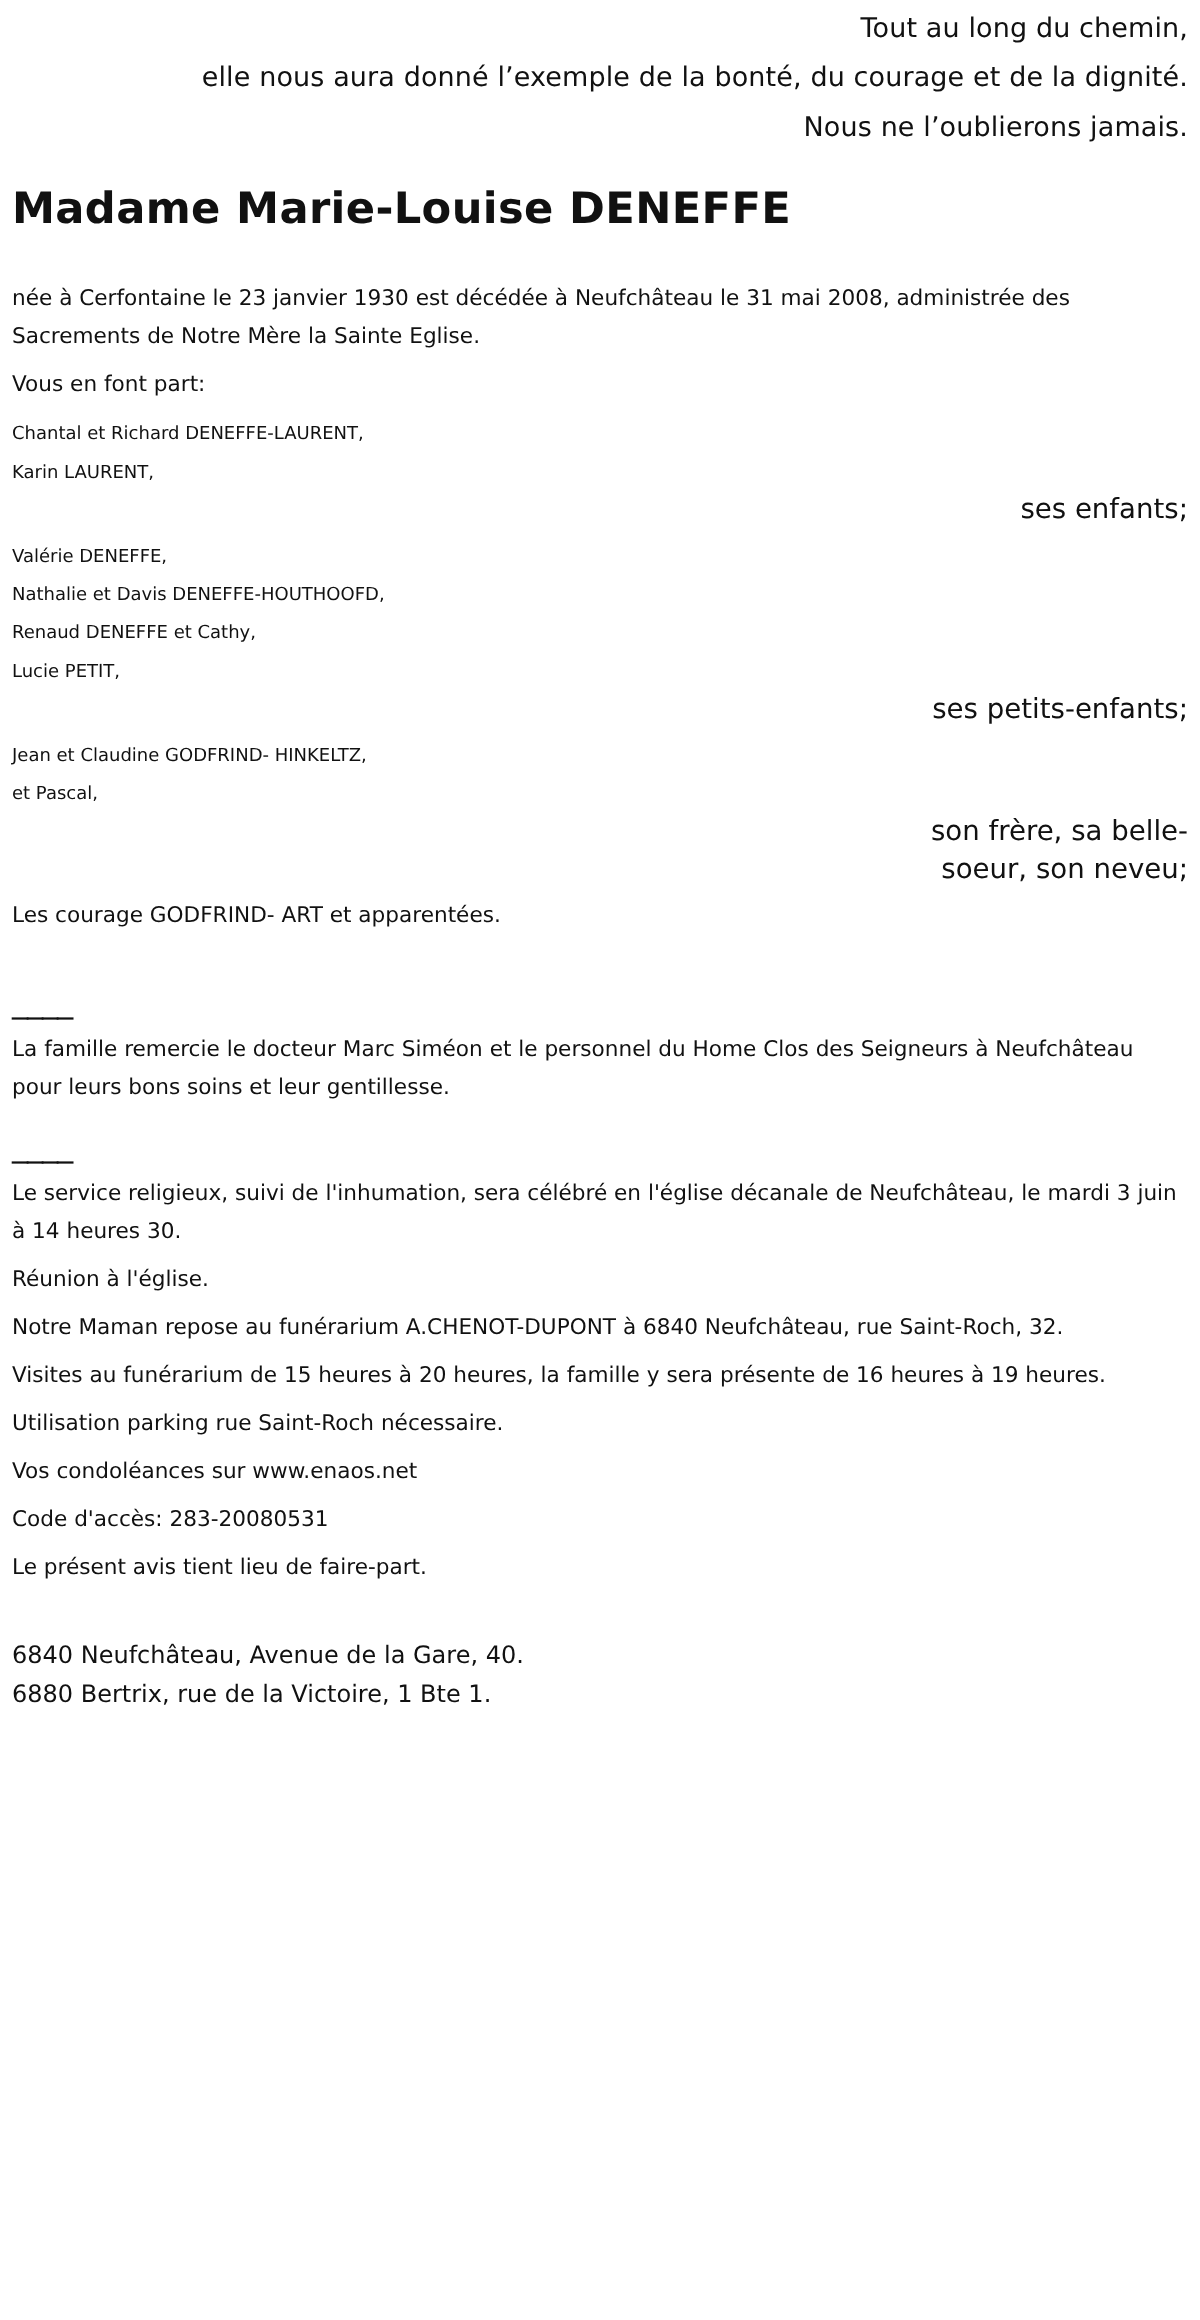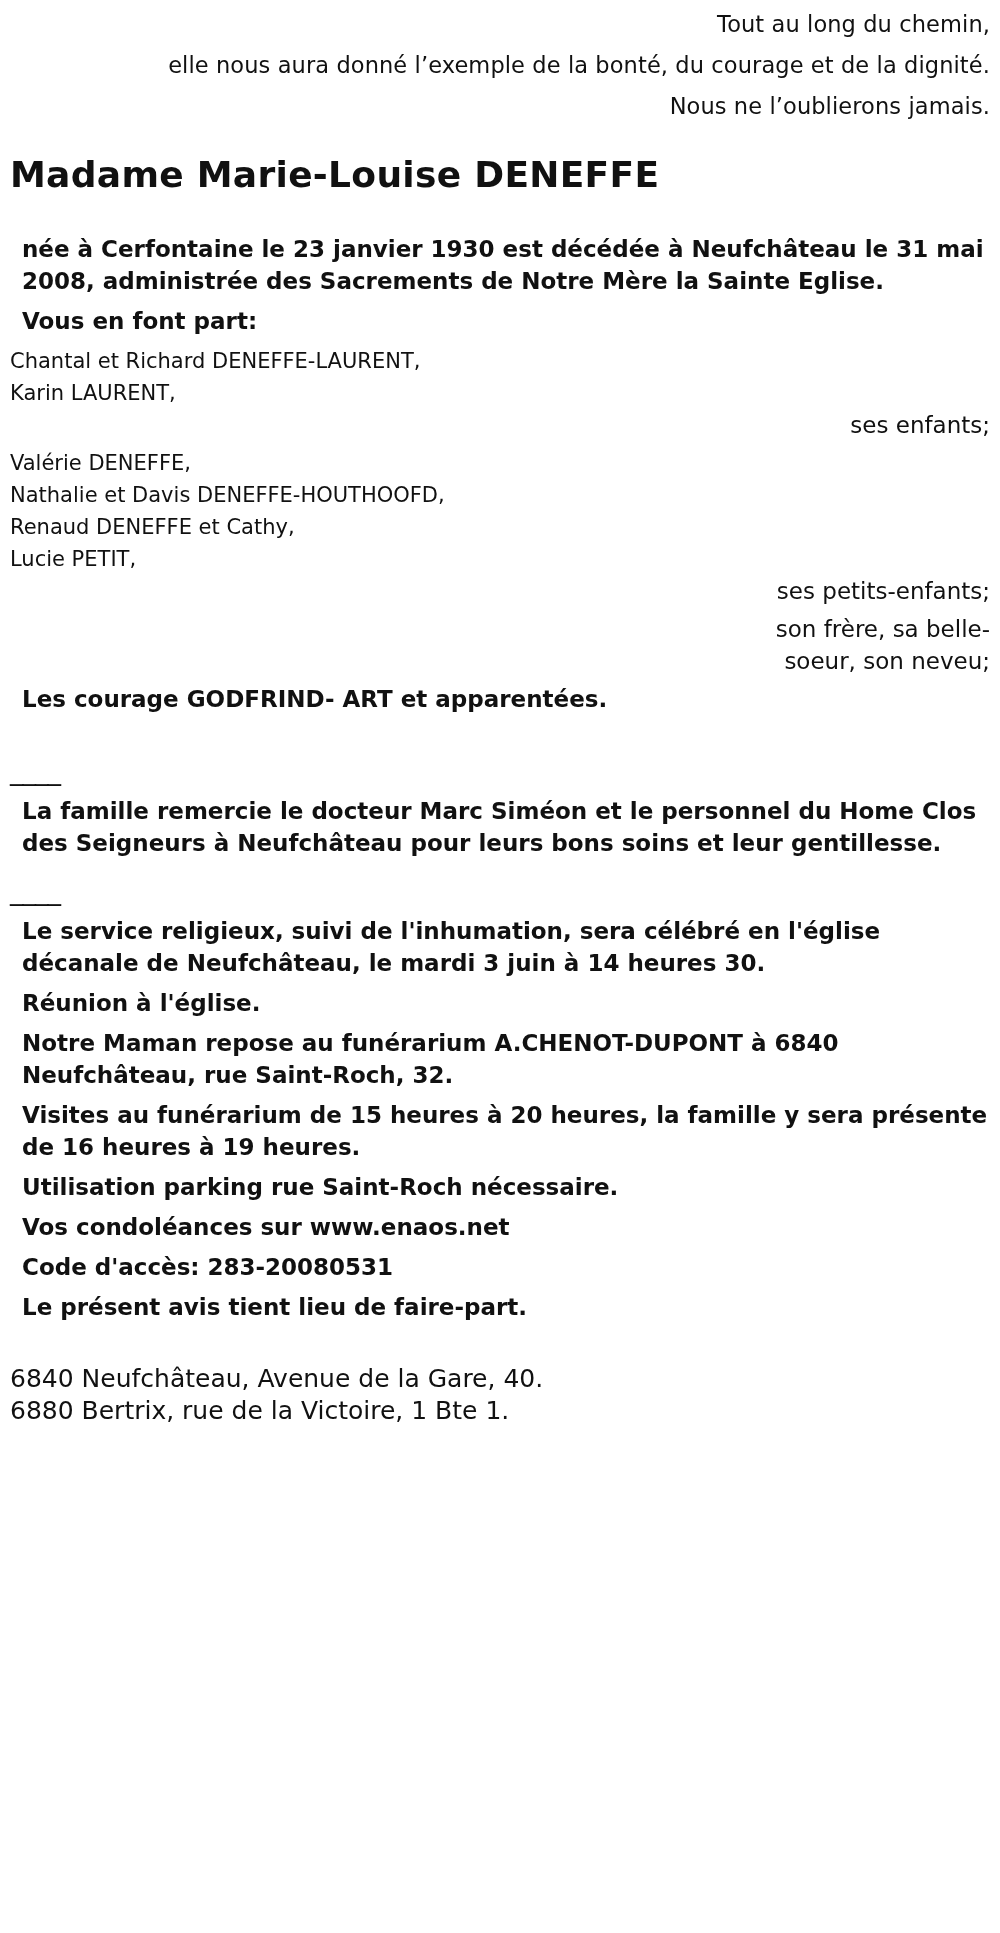--- a/index.html
+++ b/index.html
@@ -28,27 +28,27 @@
     }
     .intro p:first-child { margin-top: 4px; }
     h1.deceased {
       font-size: 36px;
       font-weight: bold;
       line-height: 44px;
       margin: 30px 0 36px 0;
       letter-spacing: 0.3px;
     }
     .body-p {
-      font-size: 23px;
+      font-size: 18px;
       line-height: 32px;
-      margin: 0 0 8px 12px;
-      font-weight: bold;
+      margin: 0 0 8px 0;
+      font-weight: normal;
     }
     .names {
-      font-size: 21px;
+      font-size: 15px;
       line-height: 32px;
       margin: 0;
     }
     .names div { margin: 0; }
     .relation {
       text-align: right;
       font-size: 23px;
       line-height: 32px;
       margin: 0 0 6px 0;
       padding-left: 720px;
@@ -56,21 +56,21 @@
     .relation.short { padding-left: 0; }
     .group { margin-bottom: 4px; }
     .divider {
       font-size: 27px;
       line-height: 32px;
       margin: 0 0 8px 0;
       letter-spacing: -1px;
     }
     .spacer-lg { height: 32px; }
     .addresses div {
-      font-size: 25px;
+      font-size: 20px;
       line-height: 32px;
     }
   </style>
 </head>
 <body>
 
 <div class="page">
 
   <div class="intro">
     <p>Tout au long du chemin,</p>
@@ -96,20 +96,24 @@
       <div>Valérie DENEFFE,</div>
       <div>Nathalie et Davis DENEFFE-HOUTHOOFD,</div>
       <div>Renaud DENEFFE et Cathy,</div>
       <div>Lucie PETIT,</div>
     </div>
     <div class="relation short">ses petits-enfants;</div>
   </div>
 
 
   <div class="group">
+    <div class="names">
+      <div>Jean et Claudine GODFRIND- HINKELTZ,</div>
+      <div>et Pascal,</div>
+    </div>
     <div class="relation" style="padding-left:740px;">son frère, sa belle-soeur, son neveu;</div>
   </div>
 
   <p class="body-p">Les courage GODFRIND- ART et apparentées.</p>
 
   <div class="spacer-lg"></div>
 
   <div class="divider">____</div>
   <p class="body-p">La famille remercie le docteur Marc Siméon et le personnel du Home Clos des Seigneurs à Neufchâteau pour leurs bons soins et leur gentillesse.</p>
 

